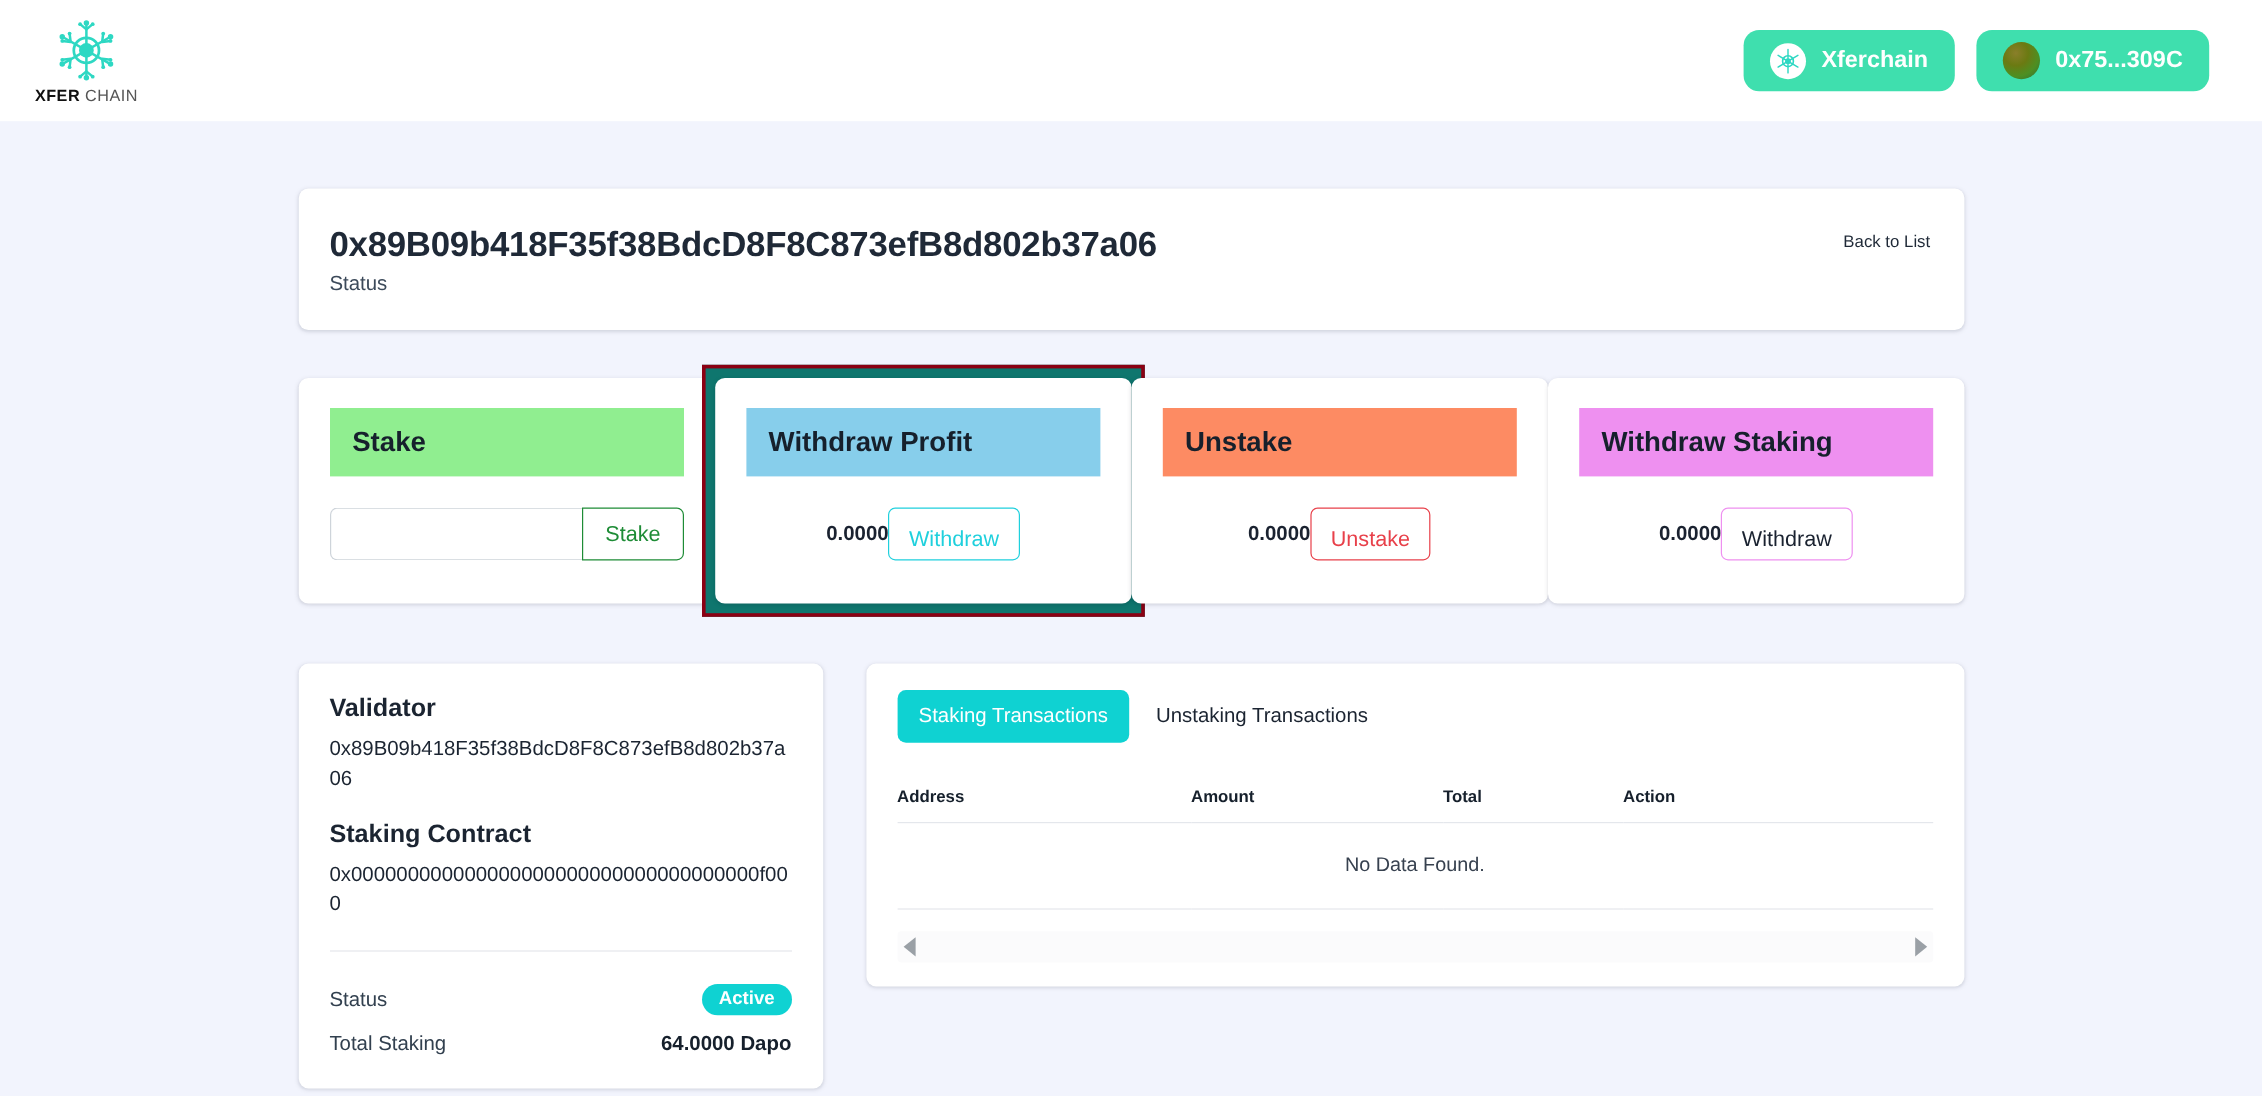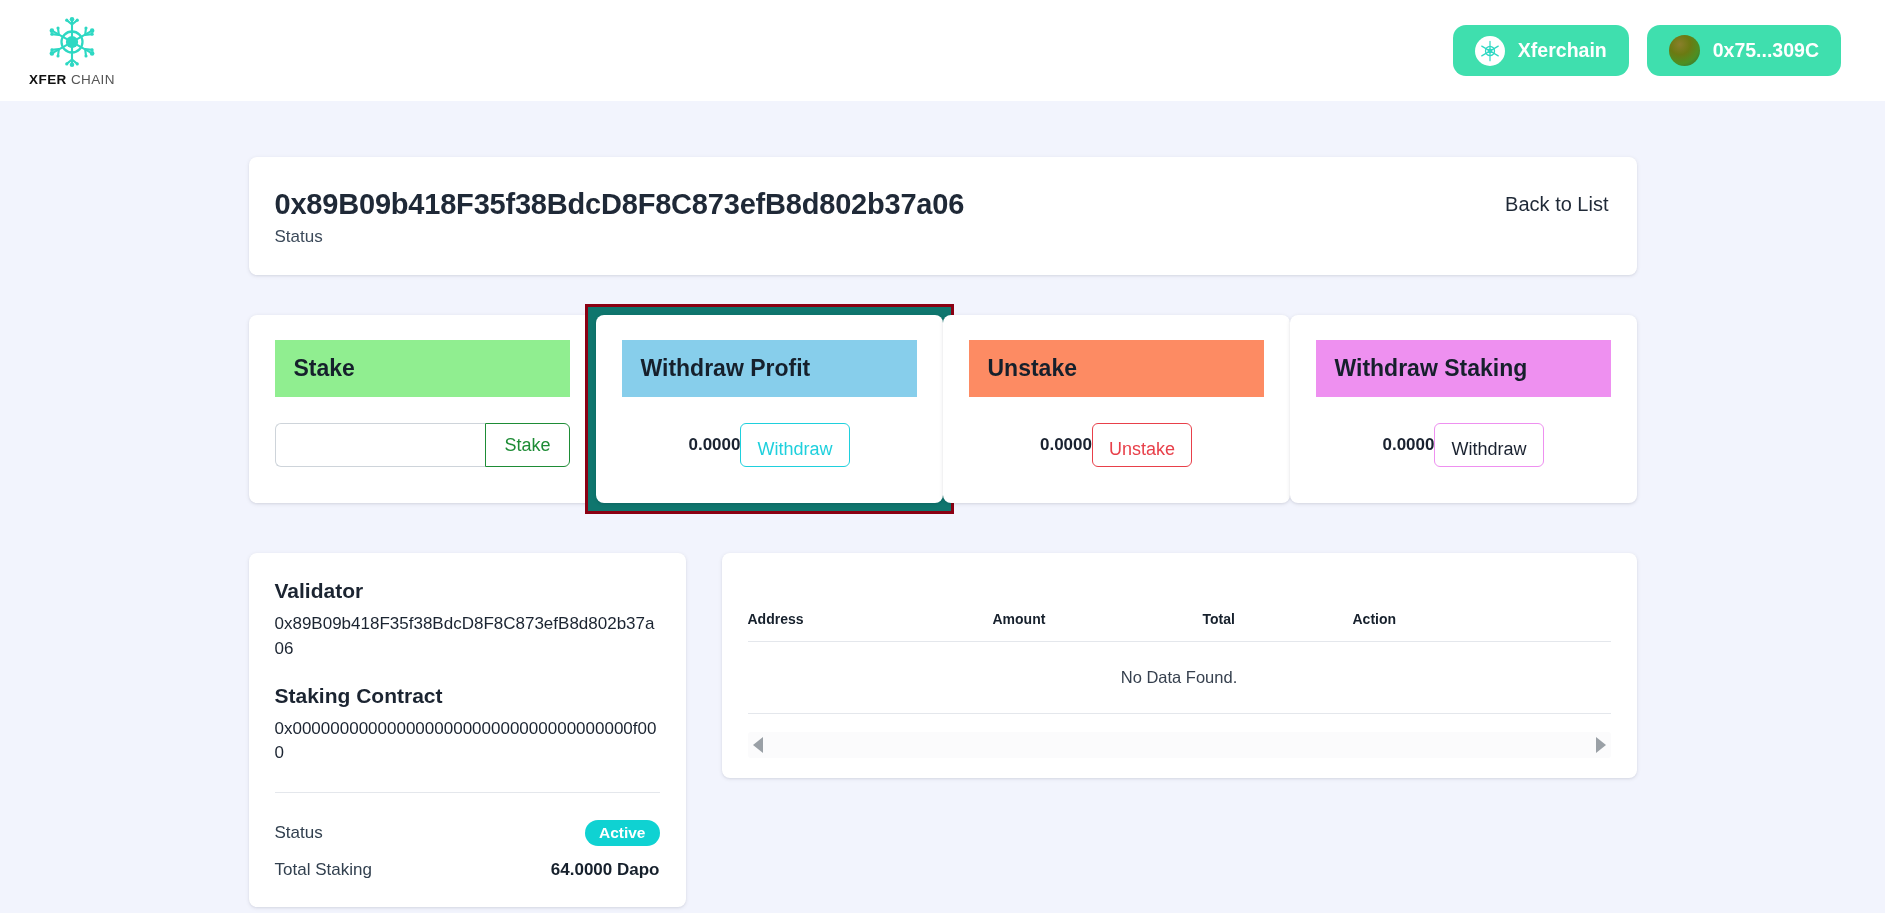--- a/index.html
+++ b/index.html
@@ -82,21 +82,21 @@
     letter-spacing: -.2px;
     color: #1f2937;
     line-height: 1.18;
   }
   .head-sub {
     margin-top: 6px;
     font-size: 17px;
     color: #3c4a5a;
   }
   .back-link {
-    font-size: 20px;
+    font-size: 14px;
     color: #1f2937;
     background: none; border: none;
     cursor: pointer;
     padding-top: 6px;
     font-family: inherit;
   }
 
   
   .actions {
     display: flex;
@@ -400,20 +400,24 @@
           <span class="info-row-k">Status</span>
           <span class="badge" style="background: rgb(15, 210, 210);">Active</span>
         </div>
         <div class="info-row">
           <span class="info-row-k">Total Staking</span>
           <span class="info-row-v">64.0000 Dapo</span>
         </div>
       </div>
 
       <div class="card tx-card">
+        <div class="tabs">
+          <button class="tab active" style="background: rgb(15, 210, 210);">Staking Transactions</button>
+          <button class="tab">Unstaking Transactions</button>
+        </div>
 
         <table class="tx-table">
           <thead>
             <tr>
               <th class="col-addr">Address</th>
               <th class="col-amt">Amount</th>
               <th class="col-date">Total</th>
               <th>Action</th>
             </tr>
           </thead>

